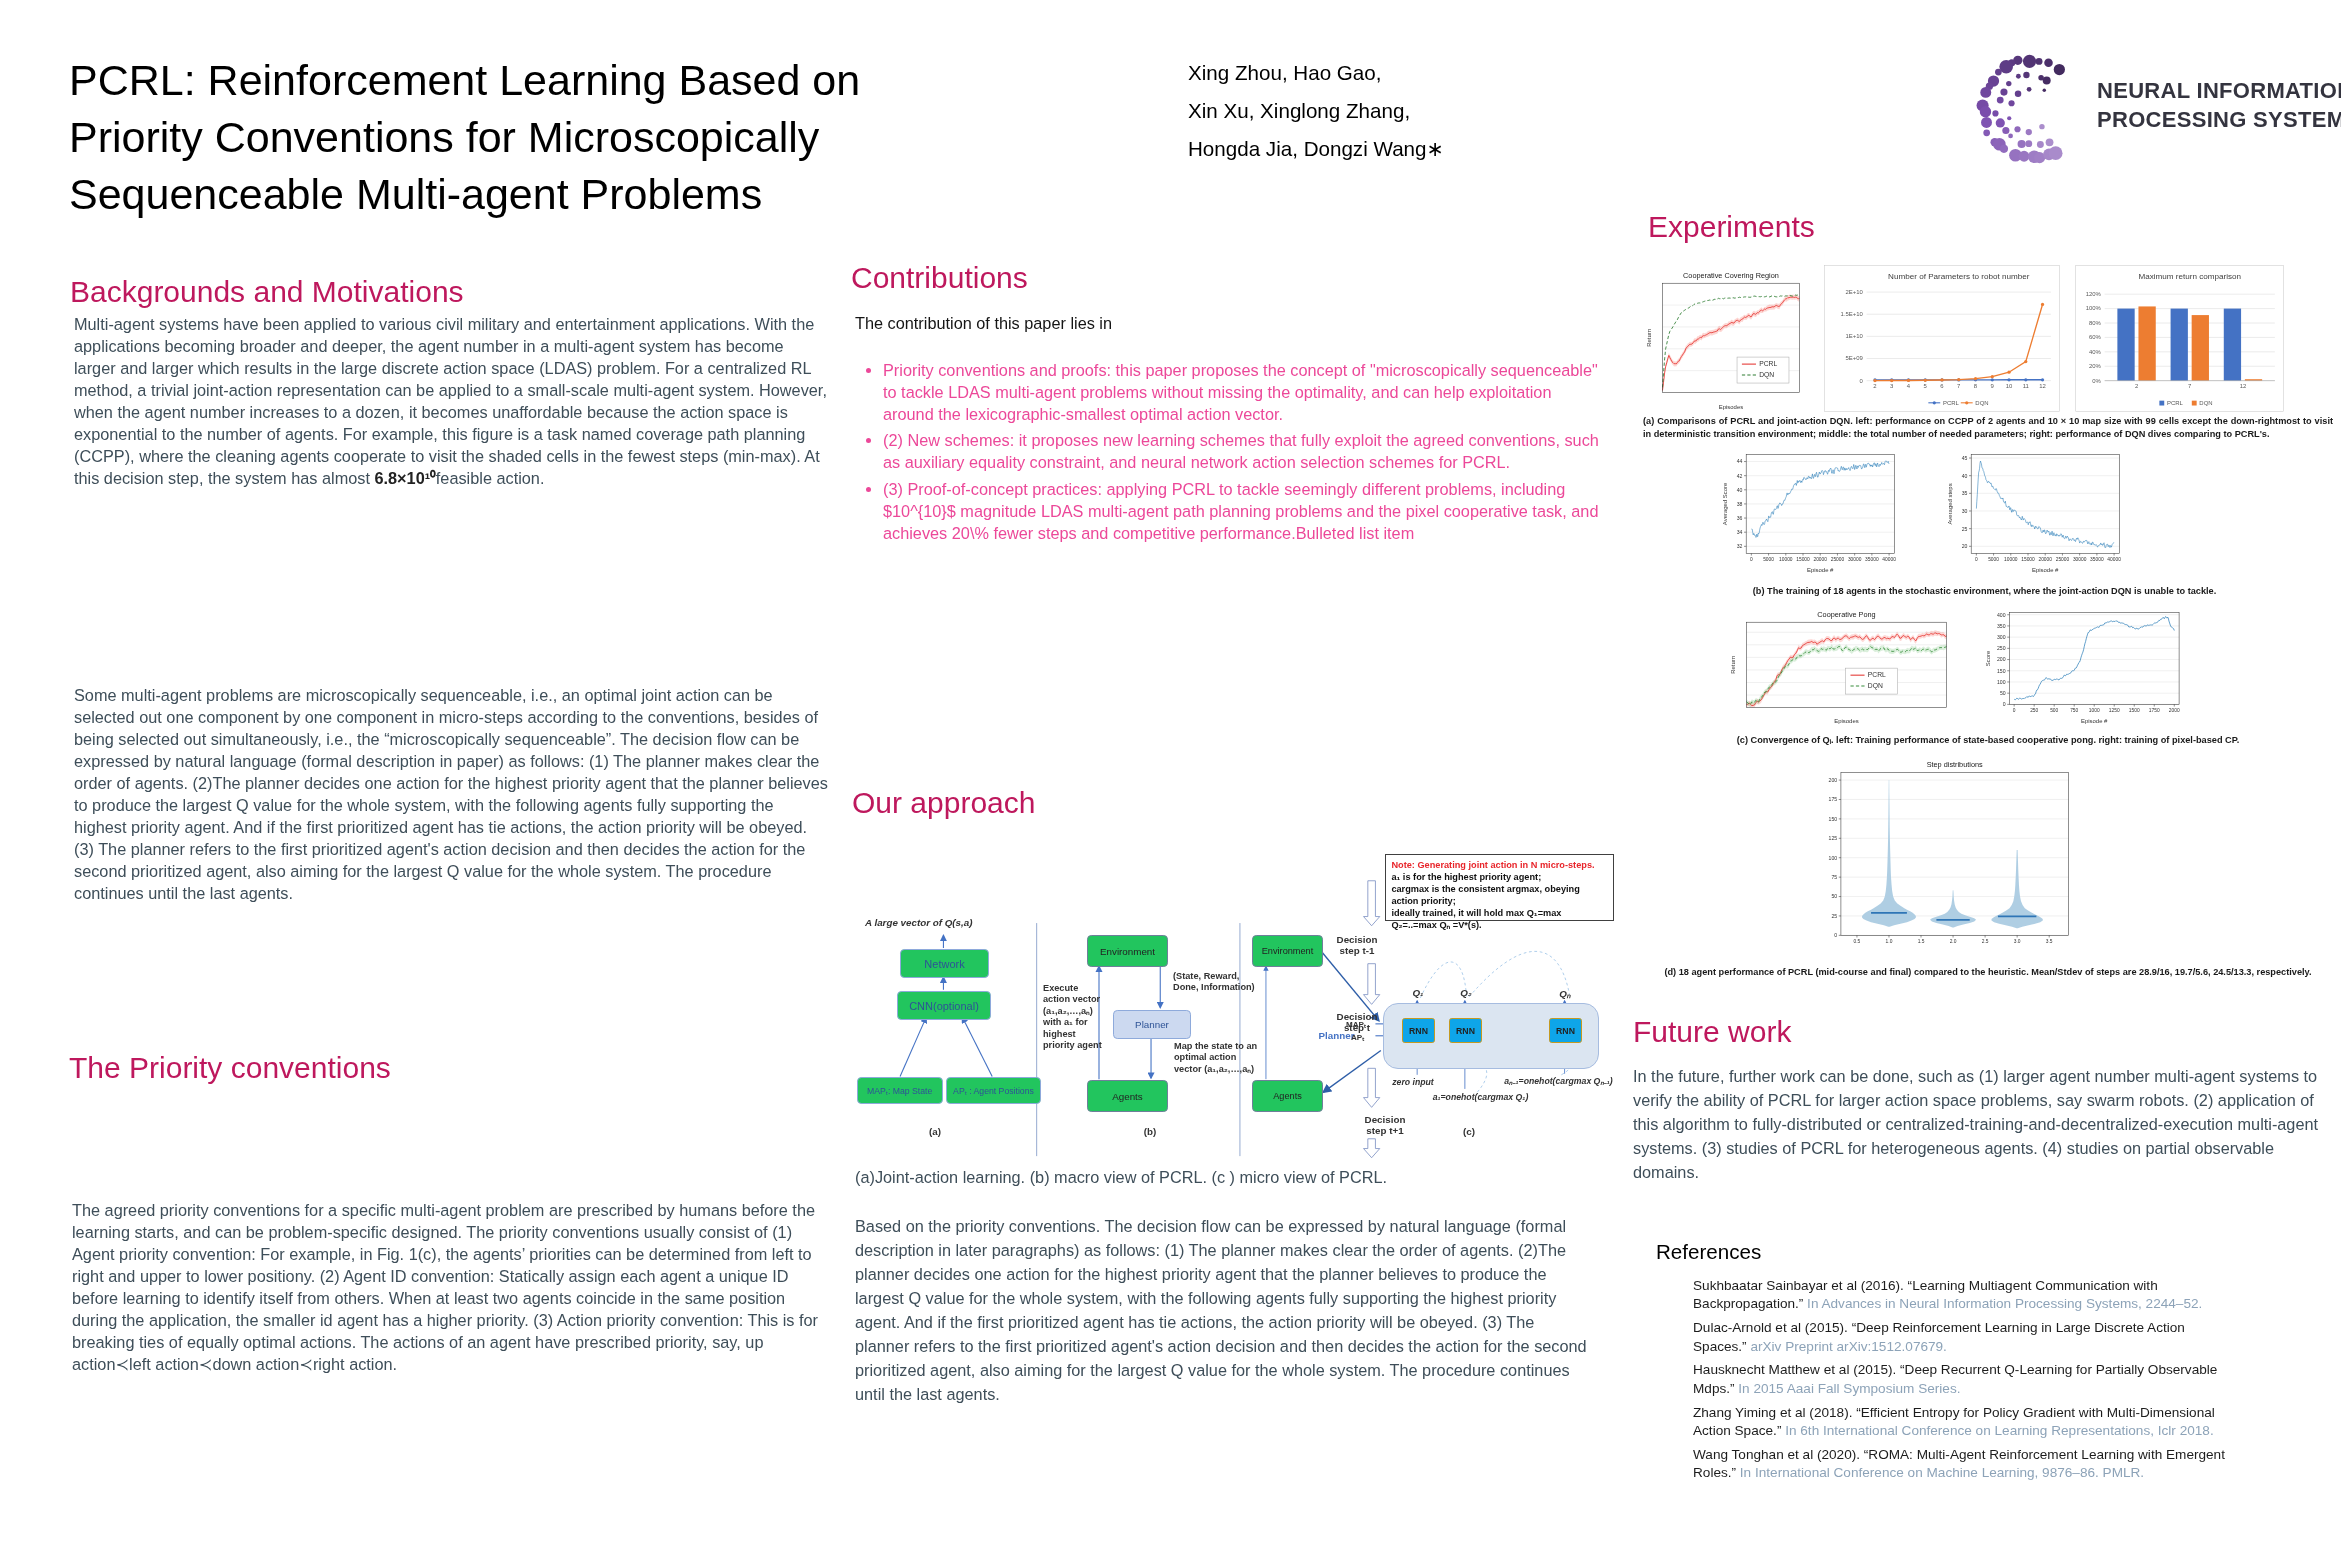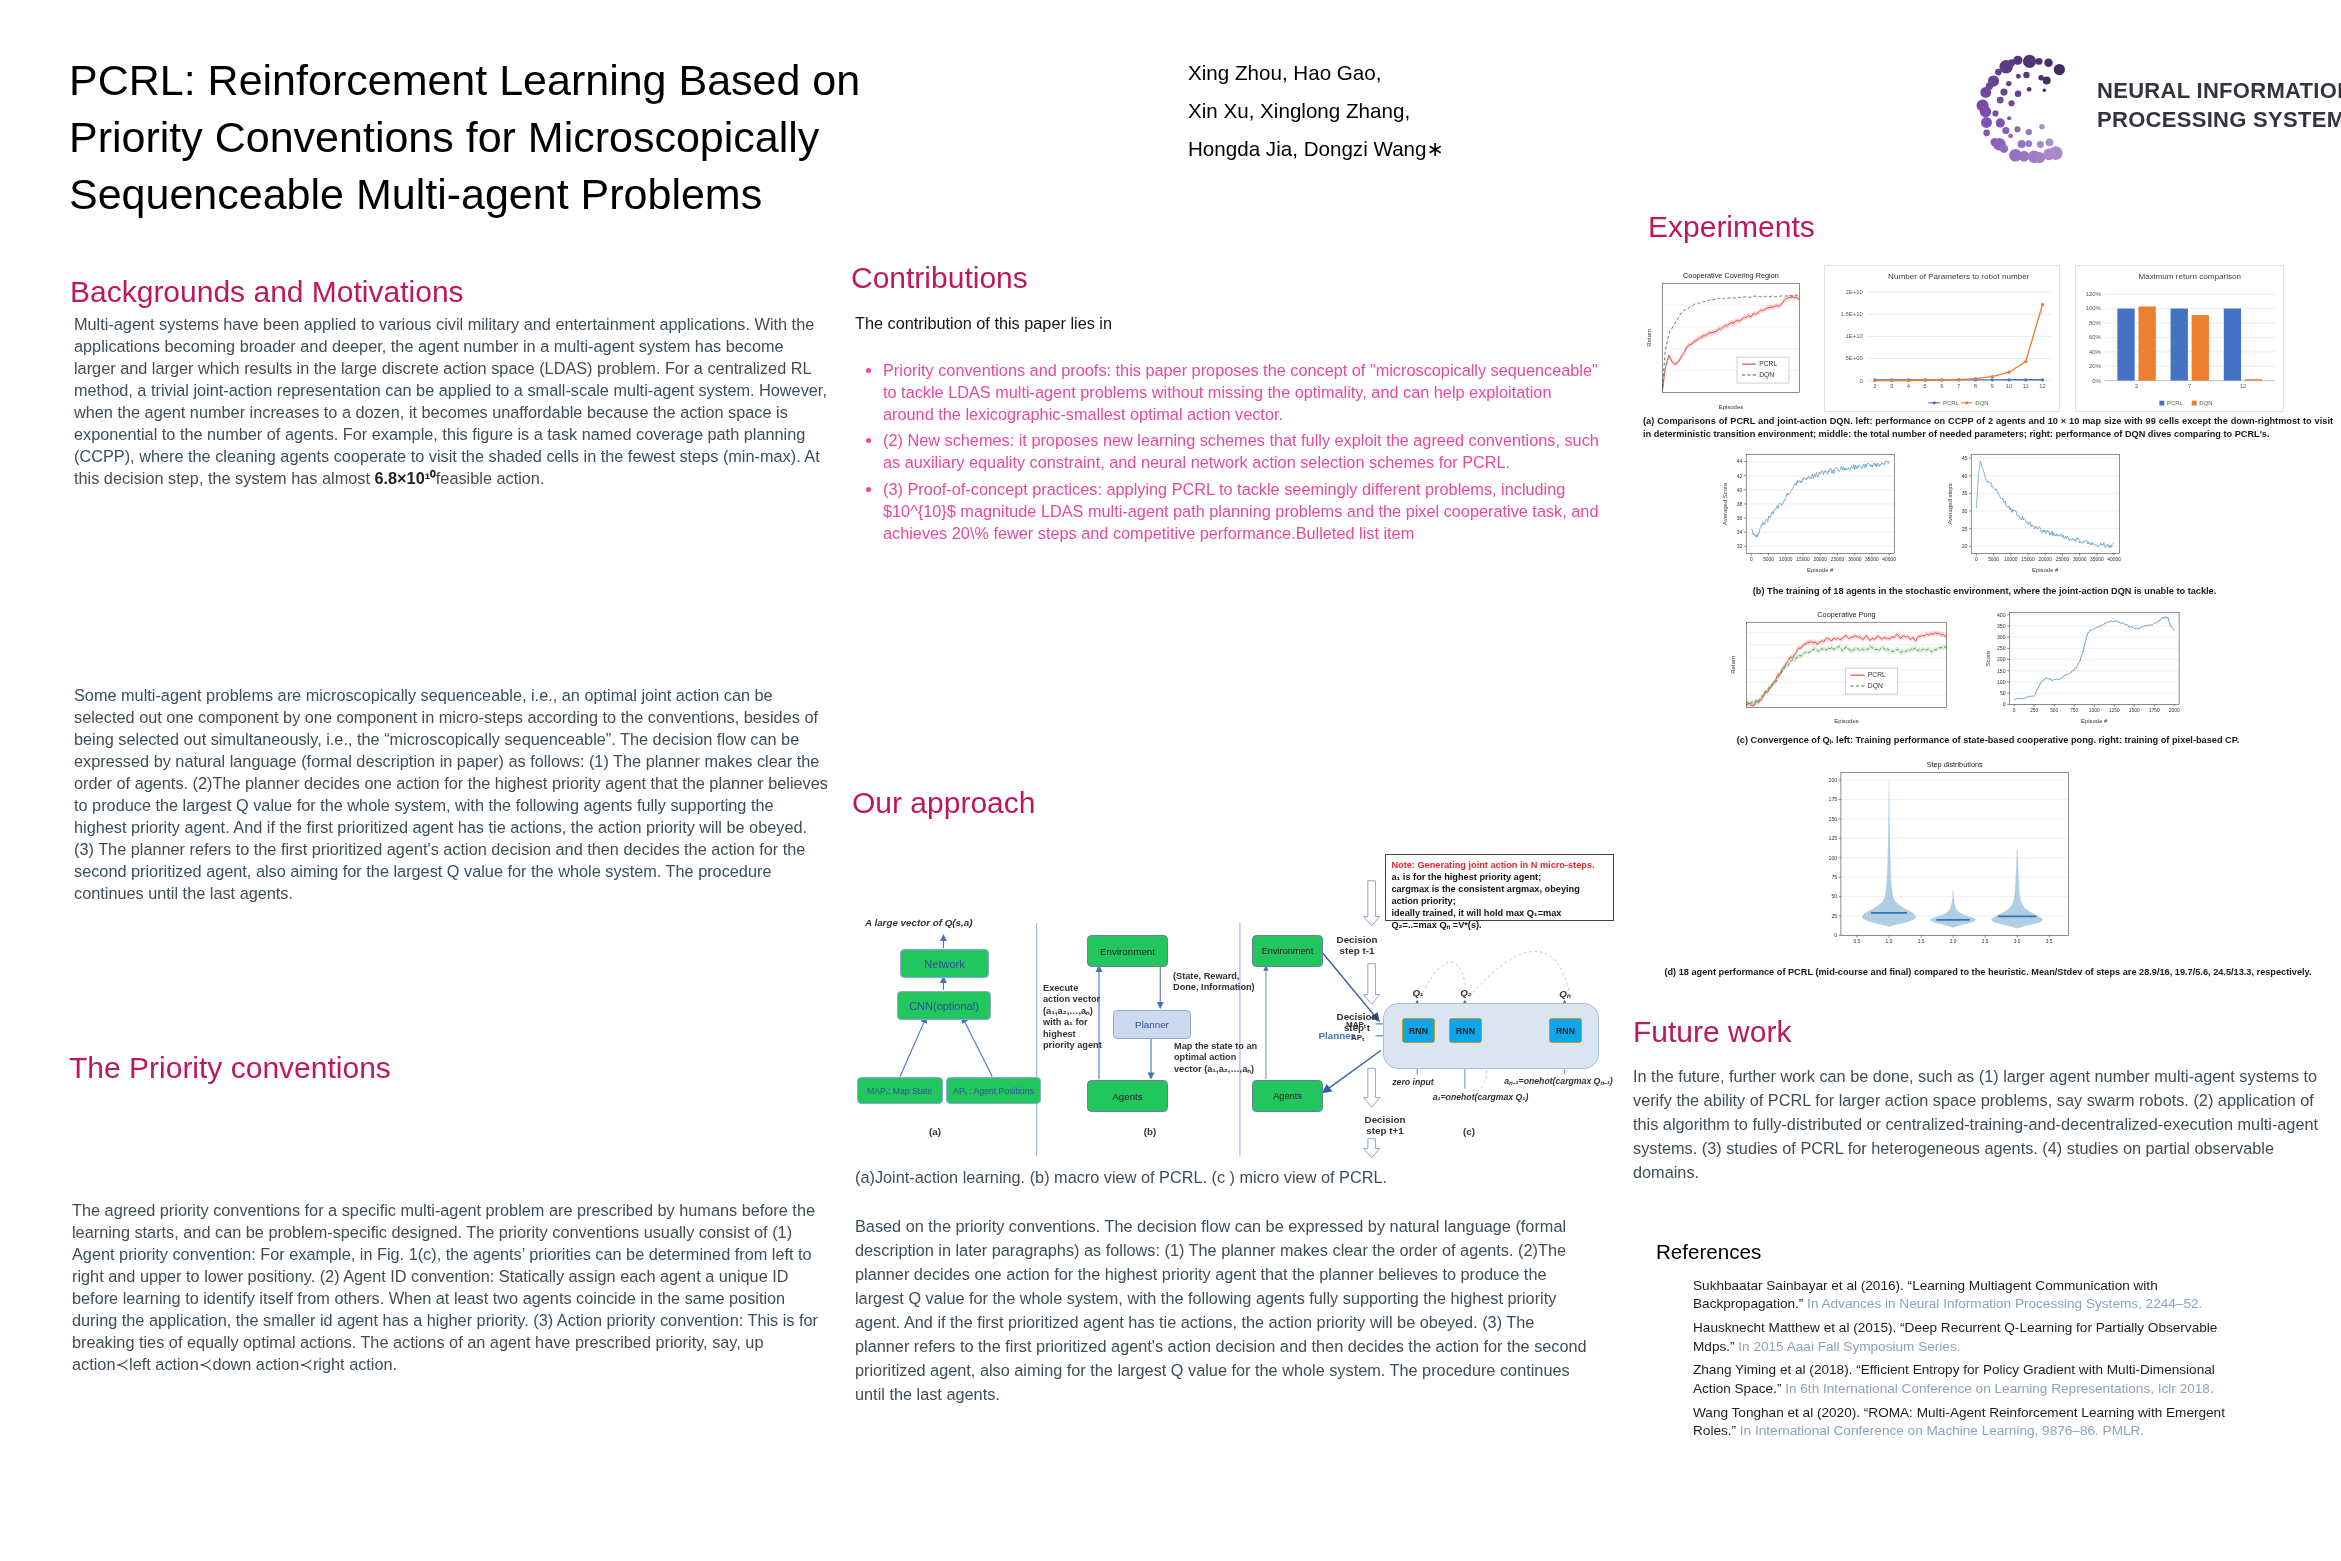--- a/index.html
+++ b/index.html
@@ -542,19 +542,20 @@
       <text x="256" y="18" font-size="13.5" fill="#1a1a1a" text-anchor="middle" font-family="&quot;Liberation Sans&quot;,sans-serif">Step distributions</text>
     </svg>
   <div class="abs expcap center" style="left:1643px;top:966px;width:690px;">(d) 18 agent performance of PCRL (mid-course and final) compared to the heuristic. Mean/Stdev of steps are 28.9/16, 19.7/5.6, 24.5/13.3, respectively.</div>
 
   <div class="abs h2" style="left:1633px;top:1015px;">Future work</div>
   <div class="abs body-text2" style="left:1633px;top:1064px;width:693px;">In the future, further work can be done, such as (1) larger agent number multi-agent systems to verify the ability of PCRL for larger action space problems, say swarm robots. (2) application of this algorithm to fully-distributed or centralized-training-and-decentralized-execution multi-agent systems. (3) studies of PCRL for heterogeneous agents. (4) studies on partial observable domains.</div>
 
   <div class="abs h3" style="left:1656px;top:1240px;">References</div>
   <div class="abs" style="left:1693px;top:1277px;width:548px;">
     <div class="ref-item"><span class="ref-main">Sukhbaatar Sainbayar et al (2016). “Learning Multiagent Communication with Backpropagation.”</span><span class="ref-venue"> In Advances in Neural Information Processing Systems, 2244–52.</span></div>
+    <div class="ref-item"><span class="ref-main">Dulac-Arnold et al (2015). “Deep Reinforcement Learning in Large Discrete Action Spaces.”</span><span class="ref-venue"> arXiv Preprint arXiv:1512.07679.</span></div>
     <div class="ref-item"><span class="ref-main">Hausknecht Matthew et al  (2015). “Deep Recurrent Q-Learning for Partially Observable Mdps.”</span><span class="ref-venue"> In 2015 Aaai Fall Symposium Series.</span></div>
     <div class="ref-item"><span class="ref-main">Zhang Yiming et al (2018). “Efficient Entropy for Policy Gradient with Multi-Dimensional Action Space.”</span><span class="ref-venue"> In 6th International Conference on Learning Representations, Iclr 2018.</span></div>
     <div class="ref-item"><span class="ref-main">Wang Tonghan et al (2020). “ROMA: Multi-Agent Reinforcement Learning with Emergent Roles.”</span><span class="ref-venue"> In International Conference on Machine Learning, 9876–86. PMLR.</span></div>
   </div>
 
 </div>
 
 
 </body></html>

